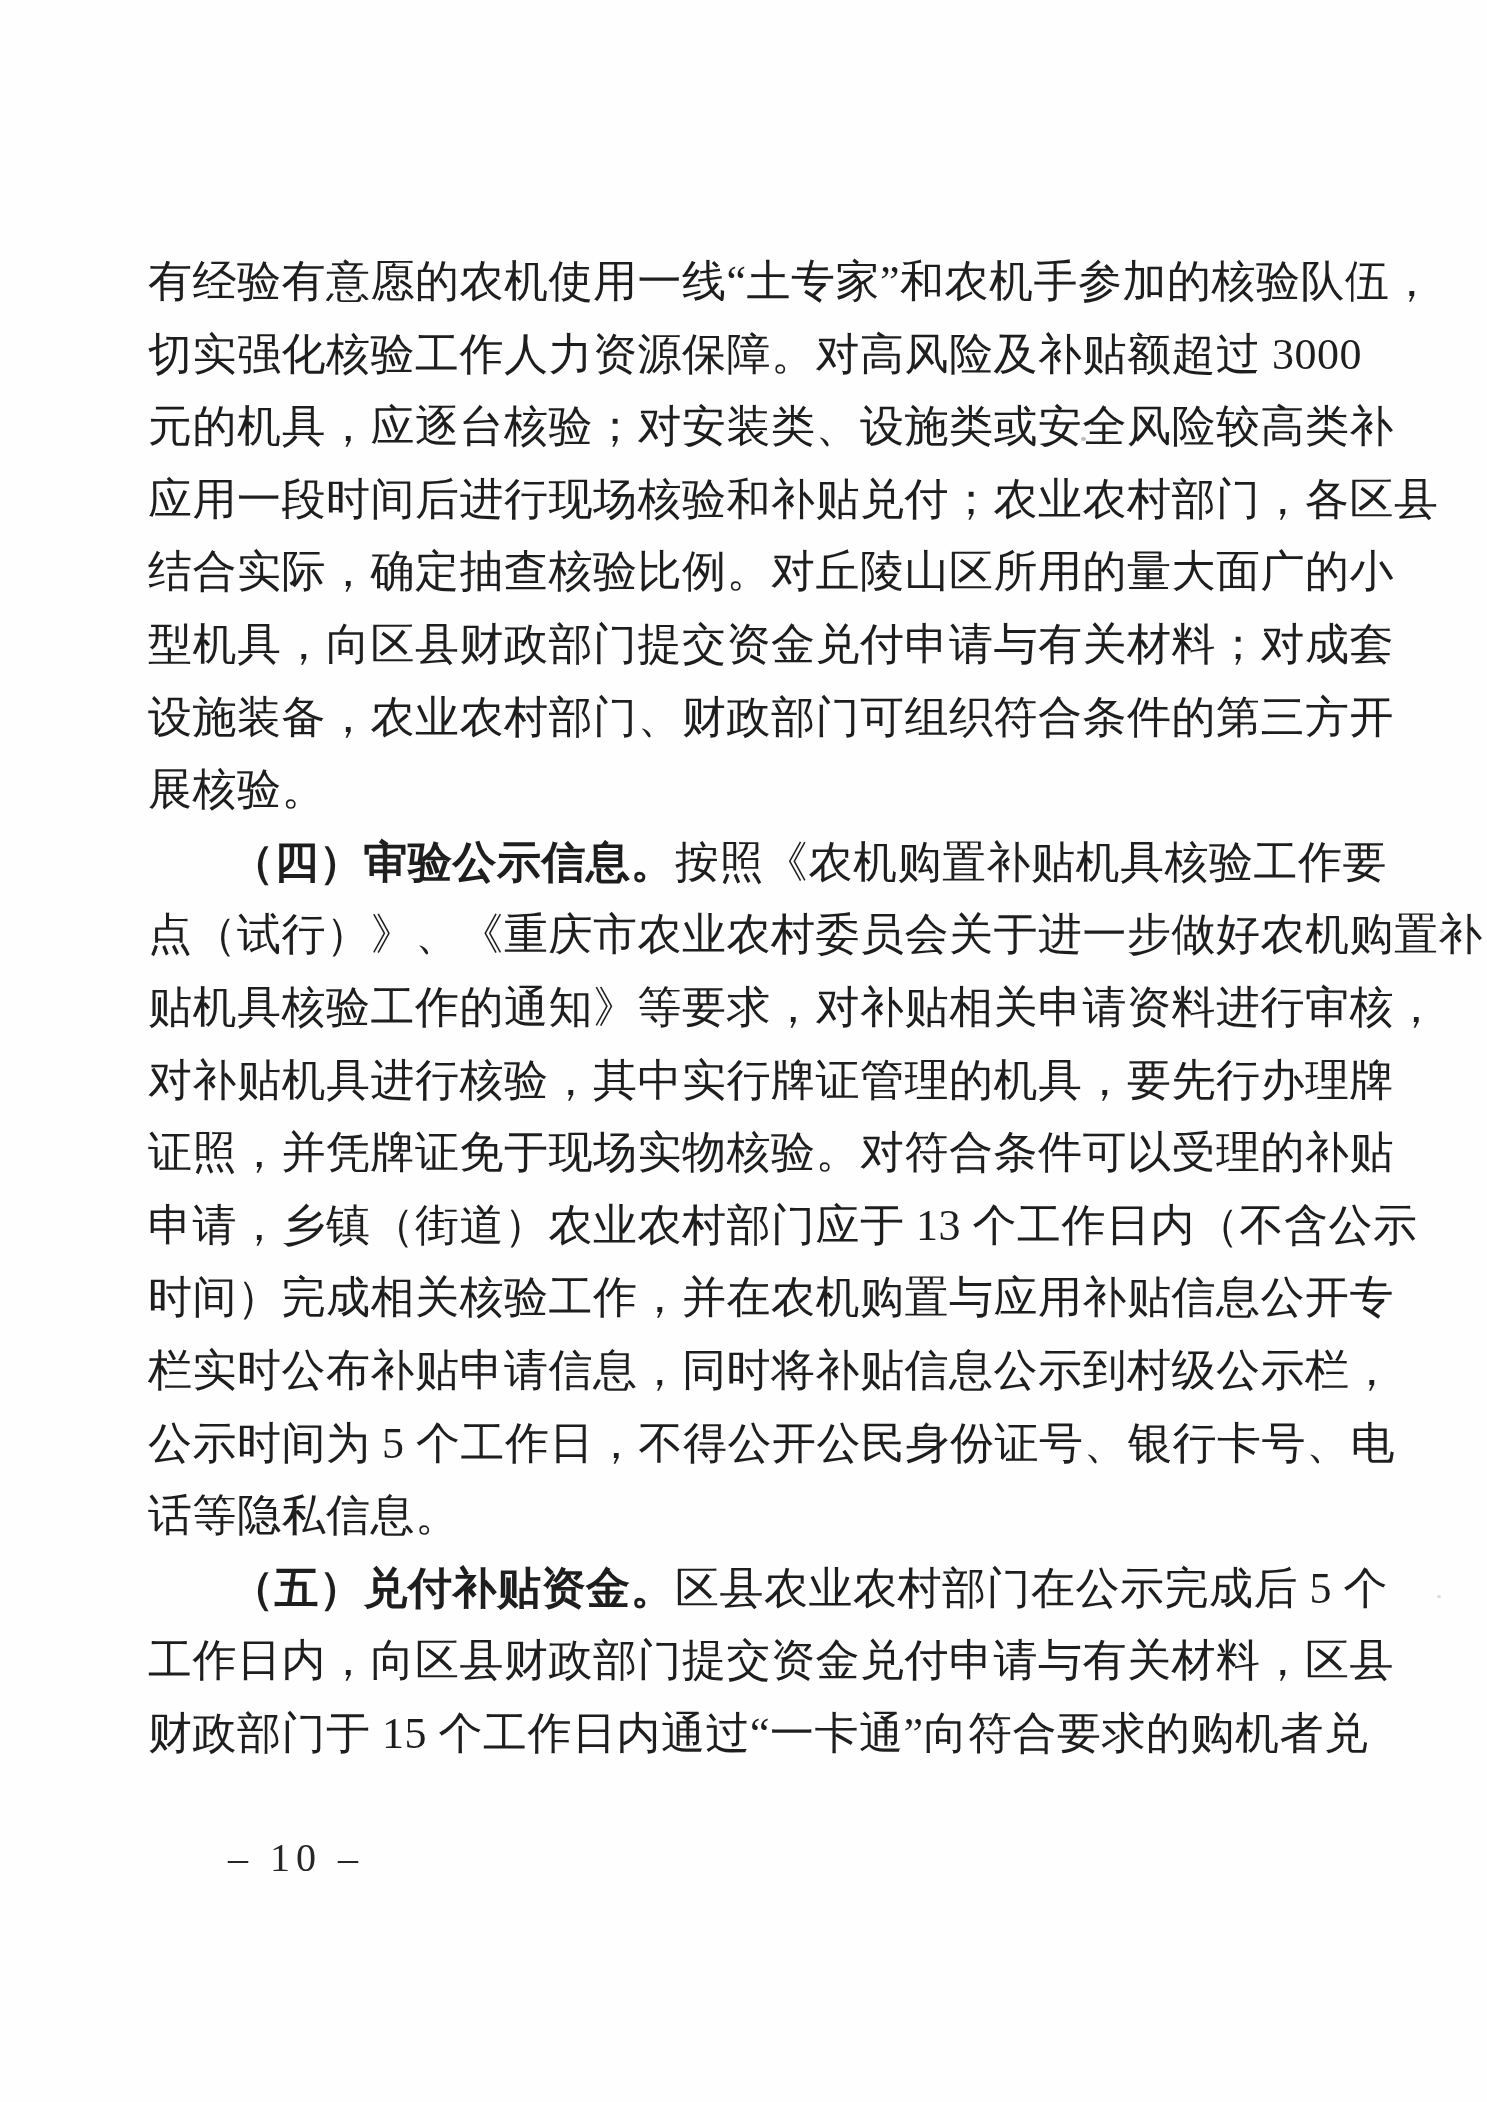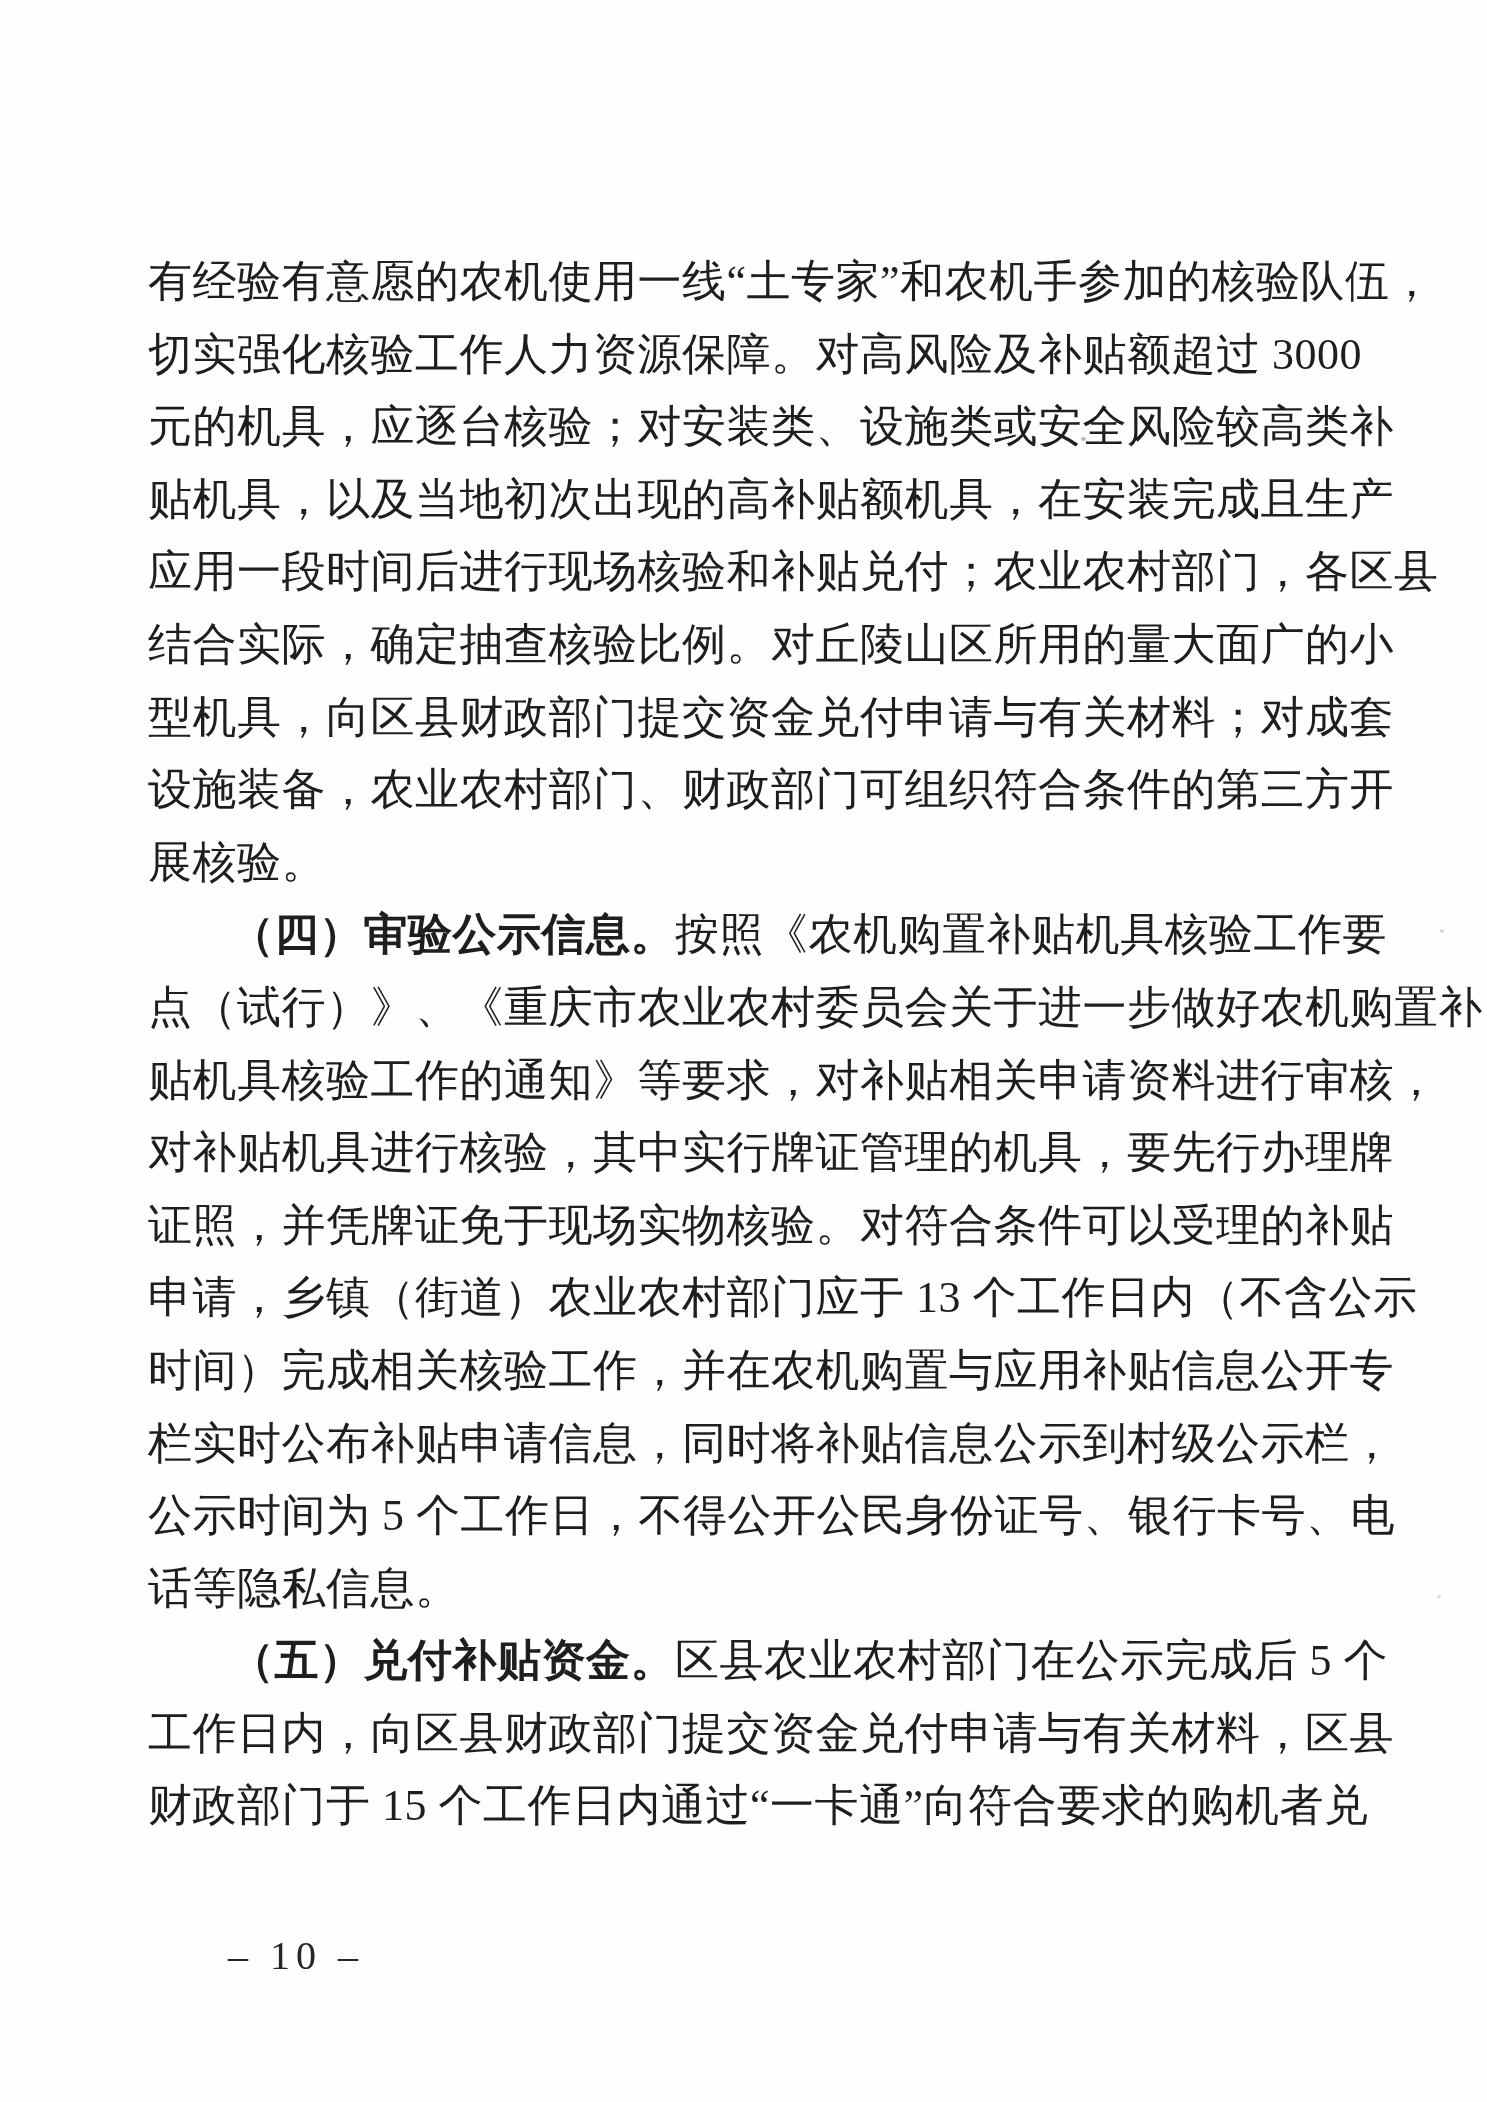--- a/index.html
+++ b/index.html
@@ -39,21 +39,21 @@
   }
   .line.para-start {
     text-indent: 82px;
   }
   .head {
     font-weight: bold;
   }
   .page-num {
     position: absolute;
     left: 228px;
-    top: 1932px;
+    top: 1834px;
     font-size: 40px;
     letter-spacing: 6px;
     color: #262626;
   }
   
   .speck {
     position: absolute;
     background: #b9b9b9;
     border-radius: 50%;
   }
@@ -63,21 +63,20 @@
 </style>
 </head>
 <body>
 
 <div class="page">
 
   <div class="doc">
     <div class="line">有经验有意愿的农机使用一线“土专家”和农机手参加的核验队伍，</div>
     <div class="line">切实强化核验工作人力资源保障。对高风险及补贴额超过 3000</div>
     <div class="line">元的机具，应逐台核验；对安装类、设施类或安全风险较高类补</div>
-    <div class="line">贴机具，以及当地初次出现的高补贴额机具，在安装完成且生产</div>
     <div class="line">应用一段时间后进行现场核验和补贴兑付；农业农村部门，各区县</div>
     <div class="line">结合实际，确定抽查核验比例。对丘陵山区所用的量大面广的小</div>
     <div class="line">型机具，向区县财政部门提交资金兑付申请与有关材料；对成套</div>
     <div class="line">设施装备，农业农村部门、财政部门可组织符合条件的第三方开</div>
     <div class="line short">展核验。</div>
 
     <div class="line para-start"><span class="head">（四）审验公示信息。</span><span>按照《农机购置补贴机具核验工作要</span></div>
     <div class="line">点（试行）》、《重庆市农业农村委员会关于进一步做好农机购置补</div>
     <div class="line">贴机具核验工作的通知》等要求，对补贴相关申请资料进行审核，</div>
     <div class="line">对补贴机具进行核验，其中实行牌证管理的机具，要先行办理牌</div>

